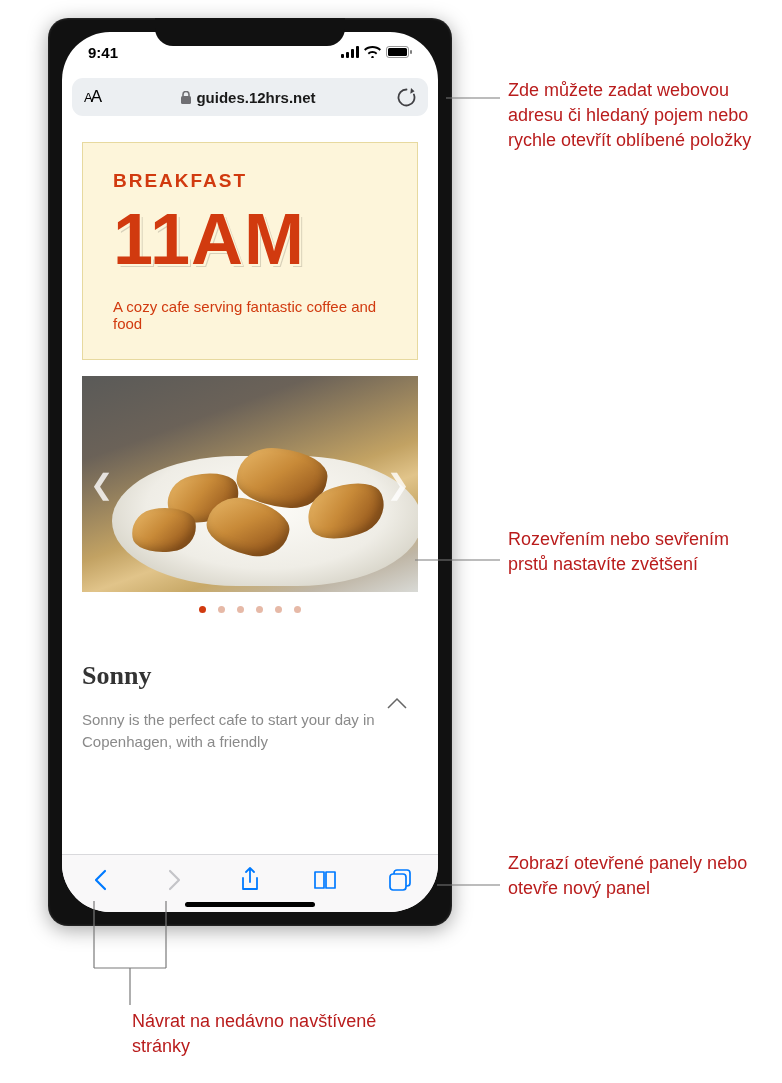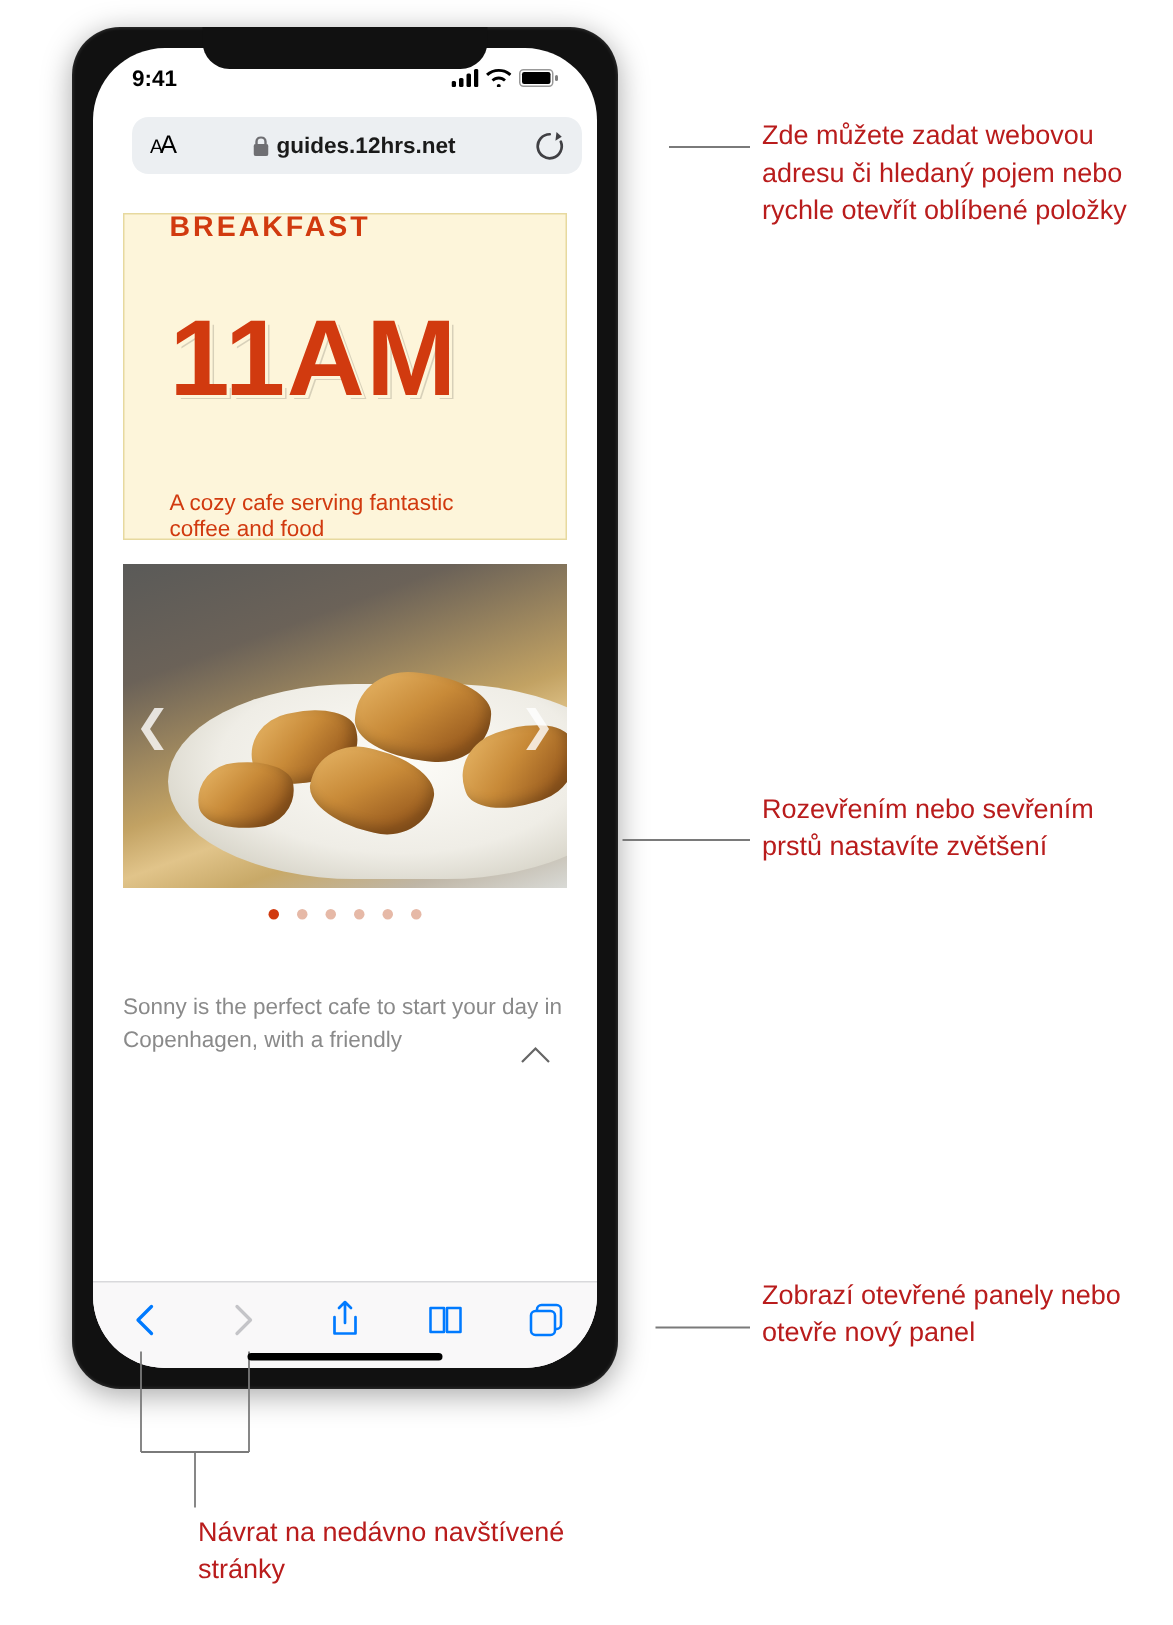--- a/index.html
+++ b/index.html
@@ -1,33 +1,33 @@
 <!DOCTYPE html>
 <html><head>
 <meta charset="utf-8">
 <style>
 * { margin:0; padding:0; box-sizing:border-box; }
 body { font-family:-apple-system,BlinkMacSystemFont,"Segoe UI",sans-serif; background:#fff; width:782px; height:1083px; position:relative; }
 
 
-.phone { position:absolute; left:48px; top:18px; width:364px; height:908px; border-radius:32px; background:#111; padding:14px; box-shadow:0 4px 20px rgba(0,0,0,.35), inset 0 0 3px rgba(255,255,255,.2); }
+.phone { position:absolute; left:48px; top:18px; width:404px; height:908px; border-radius:20px; background:#111; padding:14px; box-shadow:0 4px 20px rgba(0,0,0,.35), inset 0 0 3px rgba(255,255,255,.2); }
 .screen { width:100%; height:100%; border-radius:48px; background:#fff; overflow:hidden; position:relative; }
 .notch { position:absolute; top:0; left:50%; transform:translateX(-50%); width:190px; height:28px; background:#111; border-bottom-left-radius:18px; border-bottom-right-radius:18px; z-index:20; }
 
 
 .status { position:absolute; top:8px; left:0; right:0; height:24px; display:flex; justify-content:space-between; align-items:center; padding:0 26px; font-size:15px; font-weight:600; z-index:10; }
 .status-right { display:flex; align-items:center; gap:5px; }
 
 
-.addr-wrap { position:absolute; top:46px; left:10px; right:10px; height:38px; background:#eceff2; border-radius:11px; display:flex; align-items:center; padding:0 12px; gap:10px;margin-left:16px; }
+.addr-wrap { position:absolute; top:46px; left:10px; right:10px; height:38px; background:#eceff2; border-radius:11px; display:flex; align-items:center; padding:0 12px; gap:10px; }
 .addr-url { flex:1; text-align:center; font-size:15px; color:#1a1a1a; display:flex; align-items:center; justify-content:center; gap:5px;font-weight:bold; }
 
 
 .content { position:absolute; top:96px; left:0; right:0; bottom:58px; overflow:hidden; padding:14px 20px 0; background:#fff; }
-.banner { background:#fdf5da; border:1px solid #e7d99f; height:218px; display:flex; flex-direction:column; justify-content:center; padding:0 30px;gap:29px; }
+.banner { background:#fdf5da; border:1px solid #e7d99f; height:218px; display:flex; flex-direction:column; justify-content:center; padding:0 30px; }
 .banner .kicker { color:#d13a0f; font-weight:700; letter-spacing:2px; font-size:19px; }
 .banner .big { color:#d13a0f; font-size:72px; font-weight:900; letter-spacing:1px; text-shadow:2px 2px 0 #fdf5da, 3px 3px 0 rgba(0,0,0,.15); margin-top:6px; font-family:"Arial Black",sans-serif; }
 .banner .sub { color:#d13a0f; font-weight:400; font-size:15px; margin-top:18px; }
 
 
 .photo-wrap { margin-top:16px; position:relative; height:216px; }
 .photo { width:100%; height:100%; background:linear-gradient(160deg,#5a5a58 0%, #6b6258 25%, #c2a263 55%, #e1c48a 65%, #c8a968 75%, #bfb6a6 88%, #d9dad6 100%); position:relative; overflow:hidden; }
 .plate { position:absolute; bottom:6px; left:30px; width:310px; height:130px; background:radial-gradient(ellipse at 50% 40%, #fdfcf8 0%, #efede6 55%, #d6d3c7 80%, #bdbaaf 100%); border-radius:50%/62%; }
 .croi { position:absolute; border-radius:40% 55% 40% 55% / 55% 40% 55% 40%; background:linear-gradient(140deg,#e9b96a,#c88a38 45%,#9b5d1f 80%); box-shadow:inset -4px -4px 8px rgba(0,0,0,.2); }
 .c1{ left:85px; bottom:70px; width:72px; height:48px; transform:rotate(-12deg); }
@@ -122,20 +122,21 @@
       <div class="dots">
         <div class="dot on"></div>
         <div class="dot"></div>
         <div class="dot"></div>
         <div class="dot"></div>
         <div class="dot"></div>
         <div class="dot"></div>
       </div>
 
       <div class="article">
+        <h2>Sonny</h2>
         <div class="collapse">
           <svg width="22" height="14" viewBox="0 0 22 14">
               <path d="M2 12l9-9 9 9" fill="none" stroke="#666" stroke-width="1.5"></path>
             </svg>
         </div>
         <p>Sonny is the perfect cafe to start your day in Copenhagen, with a friendly</p>
       </div>
     </div>
 
     <div class="toolbar">

